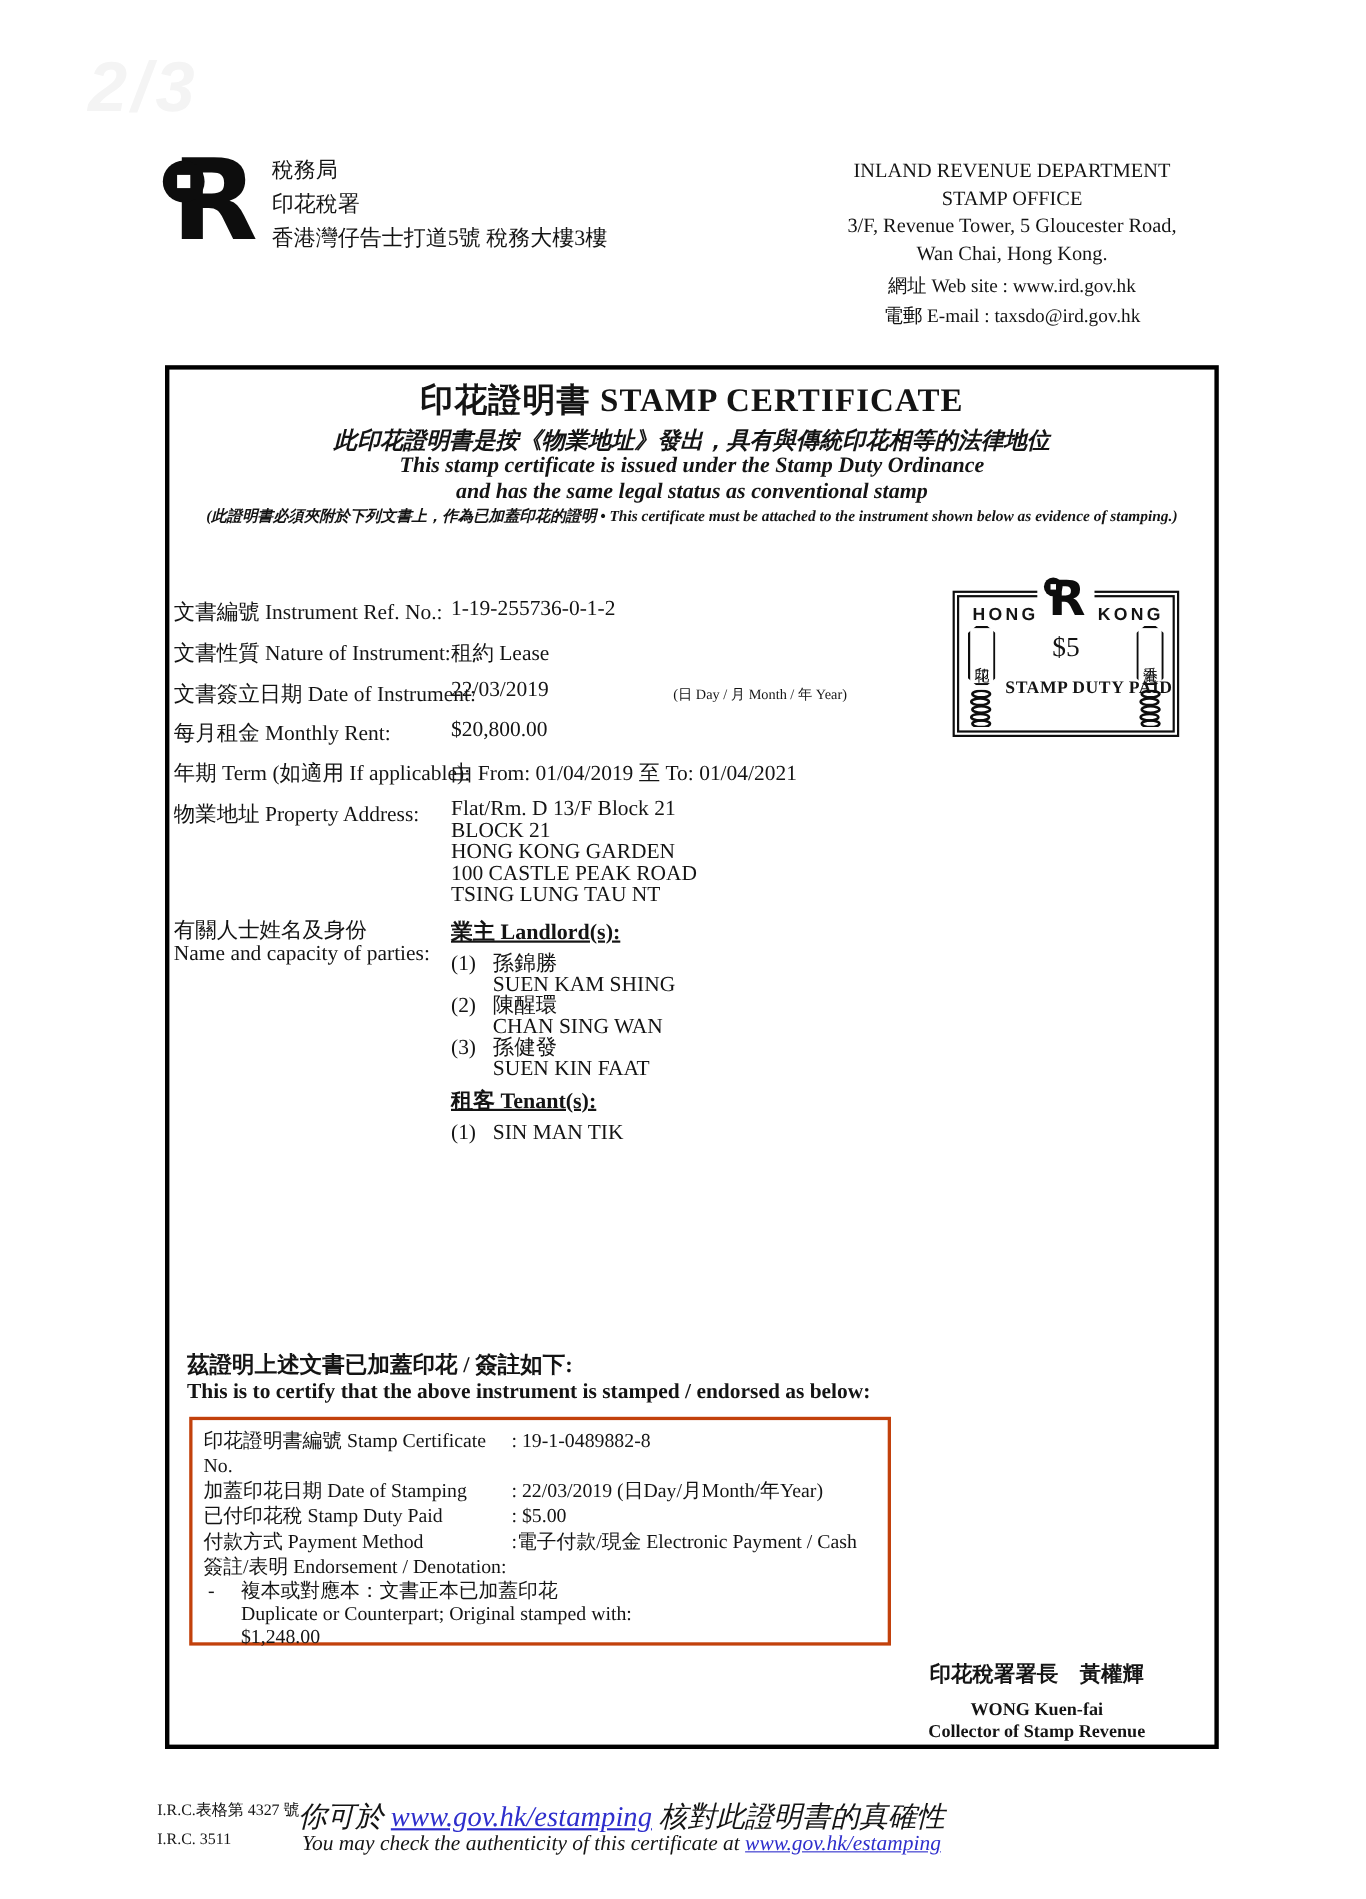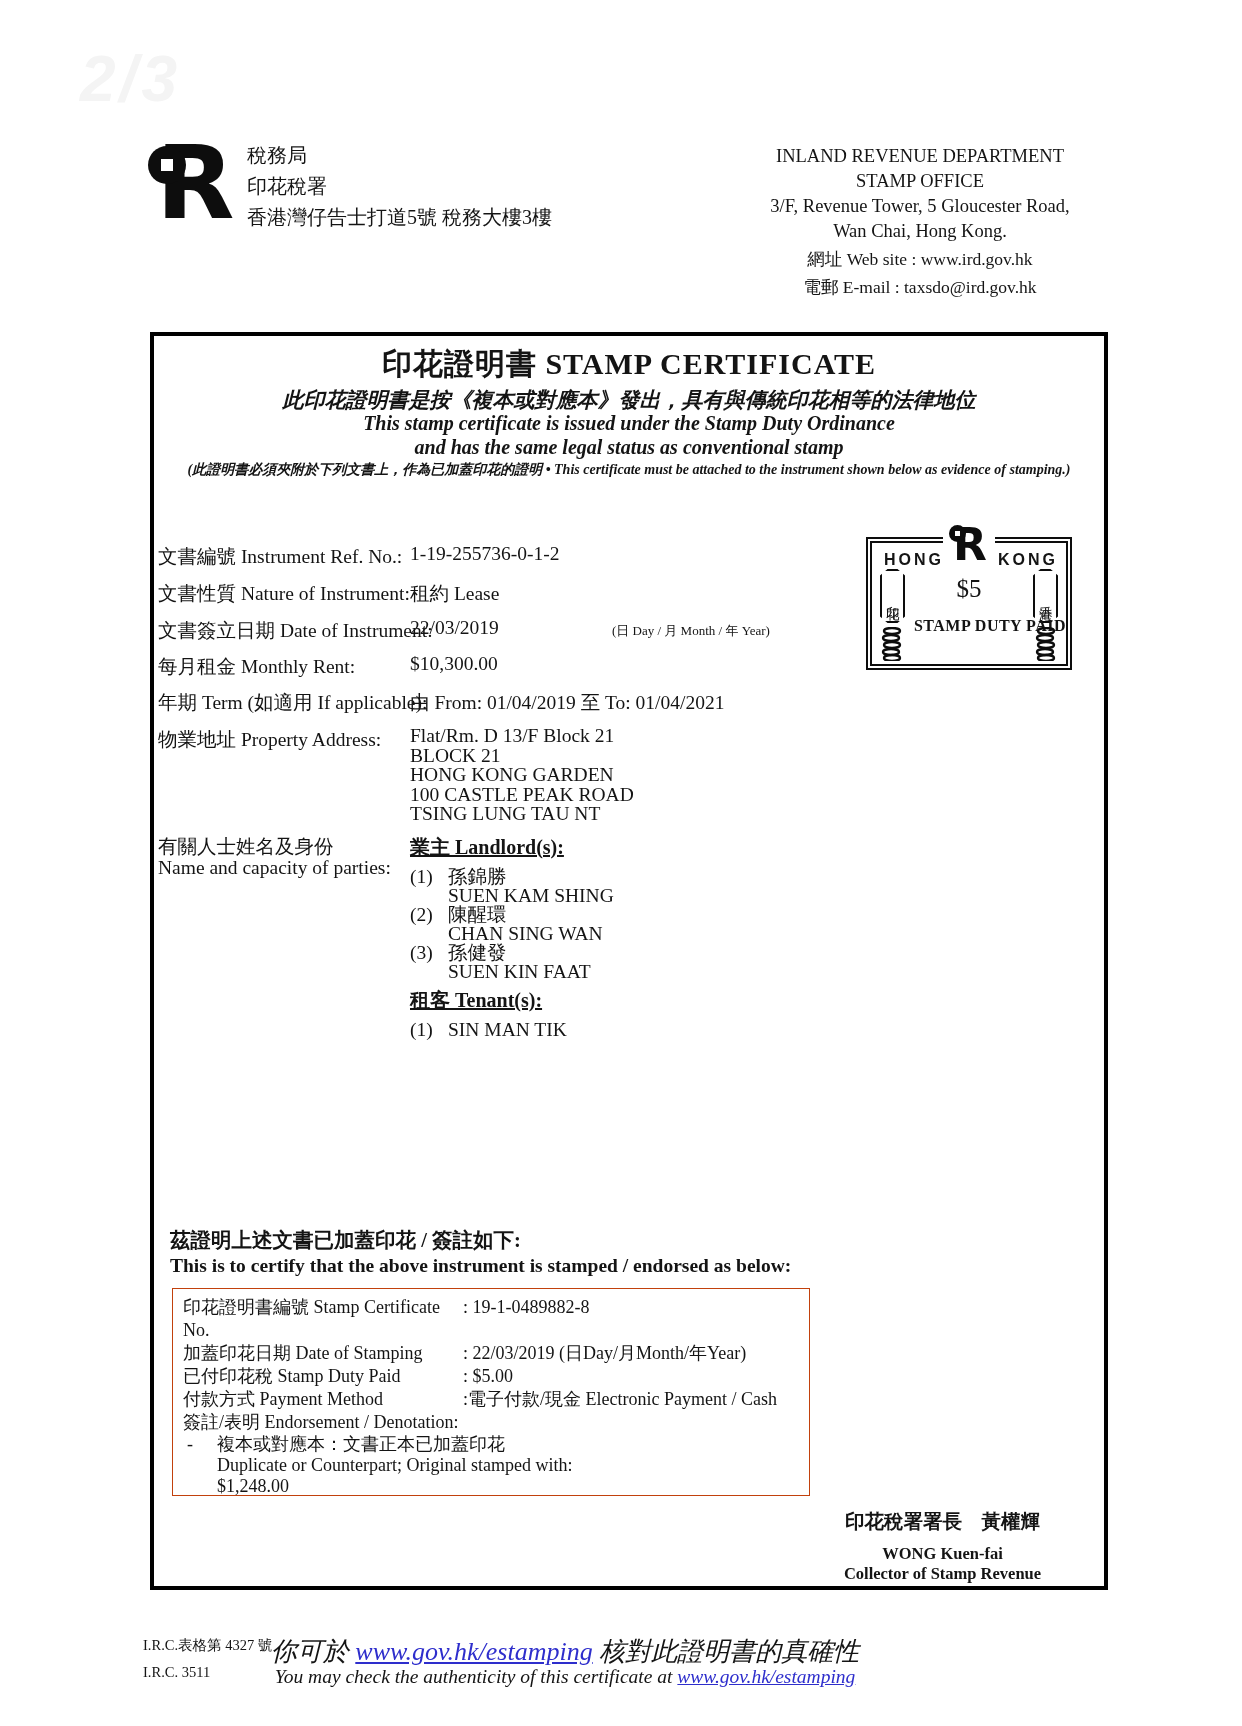--- a/index.html
+++ b/index.html
@@ -71,21 +71,21 @@
   .seal-text { writing-mode:vertical-rl; text-orientation:upright; font-size:13.5px; line-height:1; letter-spacing:1px; }
   .coil { position:absolute; bottom:3px; width:22px; height:34px; }
   .coil.left { left:9px; }
   .coil.right { right:9px; }
 
   
   .certify-cn { position:absolute; left:170px; top:1226px; font-size:20.5px; font-weight:bold; }
   .certify-en { position:absolute; left:170px; top:1255px; font-size:19.5px; font-weight:bold; }
 
   .details-box { position:absolute; left:172px; top:1288px; width:638px; height:208px;
-    border:1px solid #c2410c; padding:7px 10px; font-size:18px; }
+    border:3px solid #c2410c; padding:7px 10px; font-size:18px; }
   .detail-row { display:flex; line-height:23px; }
   .detail-label { width:280px; flex:none; }
   .endorse-label { line-height:23px; }
   .endorse-item { display:flex; line-height:21px; }
   .endorse-dash { width:34px; padding-left:4px; }
 
   .signature { position:absolute; left:770px; top:1508px; width:345px; text-align:center; }
   .sig-line1 { font-size:19.5px; font-weight:bold; }
   .sig-line2 { margin-top:9px; font-size:16.5px; font-weight:bold; }
   .sig-line3 { font-size:16.5px; font-weight:bold; }
@@ -123,37 +123,37 @@
     <div>STAMP OFFICE</div>
     <div>3/F, Revenue Tower, 5 Gloucester Road,</div>
     <div>Wan Chai, Hong Kong.</div>
     <div class="small-gap">網址 Web site : www.ird.gov.hk</div>
     <div class="small-gap">電郵 E-mail : taxsdo@ird.gov.hk</div>
   </div>
 
   <div class="main-box"></div>
 
   <div class="cert-title">印花證明書  STAMP CERTIFICATE</div>
-  <div class="cert-sub-cn">此印花證明書是按《複本或對應本》發出，具有與傳統印花相等的法律地位</div>
+  <div class="cert-sub-cn">此印花證明書是按《物業地址》發出，具有與傳統印花相等的法律地位</div>
   <div class="cert-sub-en1">This stamp certificate is issued under the Stamp Duty Ordinance</div>
   <div class="cert-sub-en2">and has the same legal status as conventional stamp</div>
   <div class="cert-note">(此證明書必須夾附於下列文書上，作為已加蓋印花的證明 • This certificate must be attached to the instrument shown below as evidence of stamping.)</div>
 
   <div class="f-label" style="top:543px">文書編號 Instrument Ref. No.:</div>
   <div class="f-value" style="top:543px">1-19-255736-0-1-2</div>
 
   <div class="f-label" style="top:580px">文書性質 Nature of Instrument:</div>
   <div class="f-value" style="top:580px">租約 Lease</div>
 
   <div class="f-label" style="top:617px">文書簽立日期 Date of Instrument:</div>
   <div class="f-value" style="top:617px">22/03/2019</div>
   <div class="f-note" style="top:622px">(日 Day /  月 Month /  年 Year)</div>
 
   <div class="f-label" style="top:653px">每月租金 Monthly Rent:</div>
-  <div class="f-value" style="top:653px">$10,300.00</div>
+  <div class="f-value" style="top:653px">$20,800.00</div>
 
   <div class="f-label" style="top:689px">年期 Term (如適用 If applicable):</div>
   <div class="f-value" style="top:689px">由 From: 01/04/2019 至 To: 01/04/2021</div>
 
   <div class="f-label" style="top:726px">物業地址 Property Address:</div>
   <div class="f-value addr-lines" style="top:726px">
     <div>Flat/Rm. D 13/F Block 21</div>
     <div>BLOCK 21</div>
     <div>HONG KONG GARDEN</div>
     <div>100 CASTLE PEAK ROAD</div>

